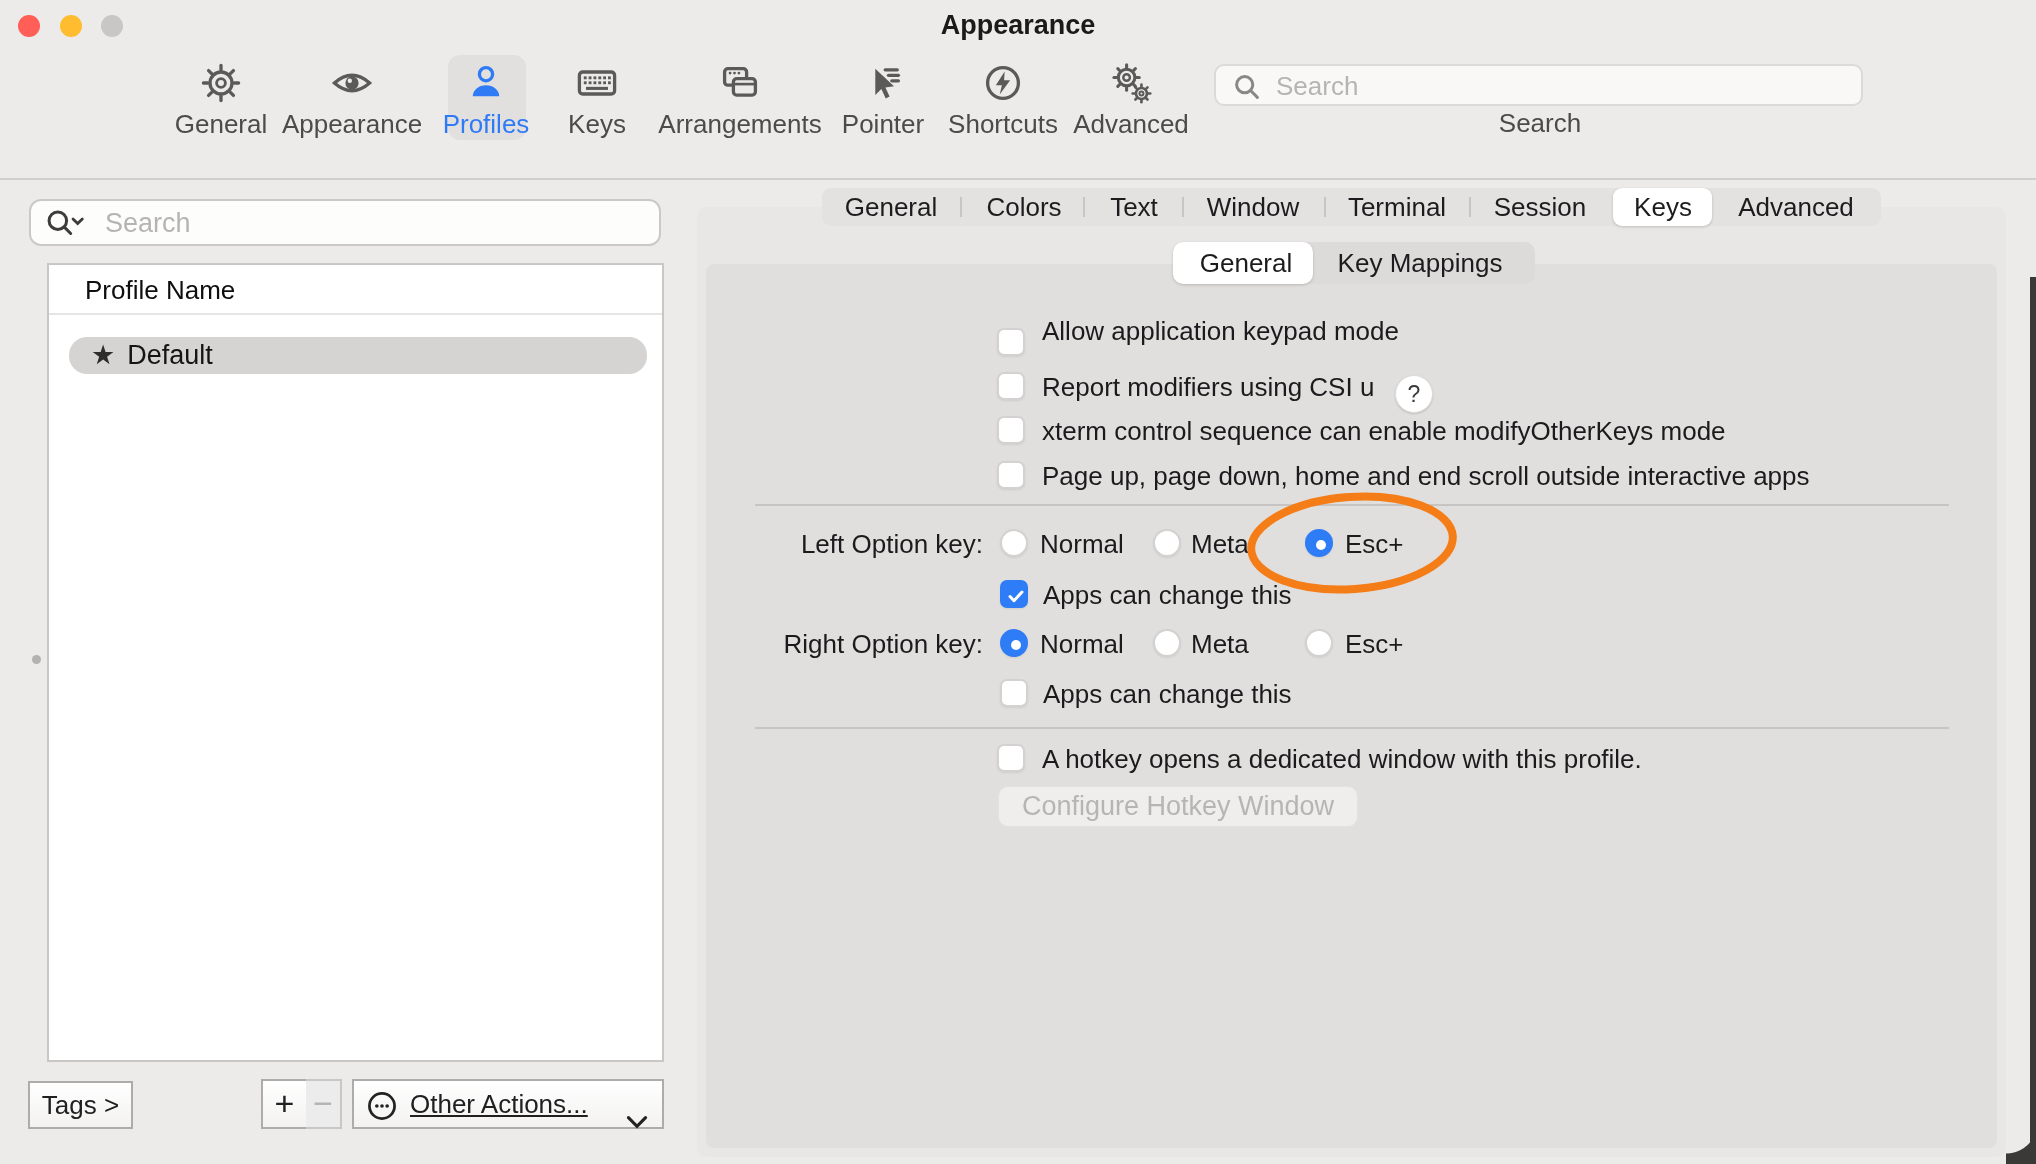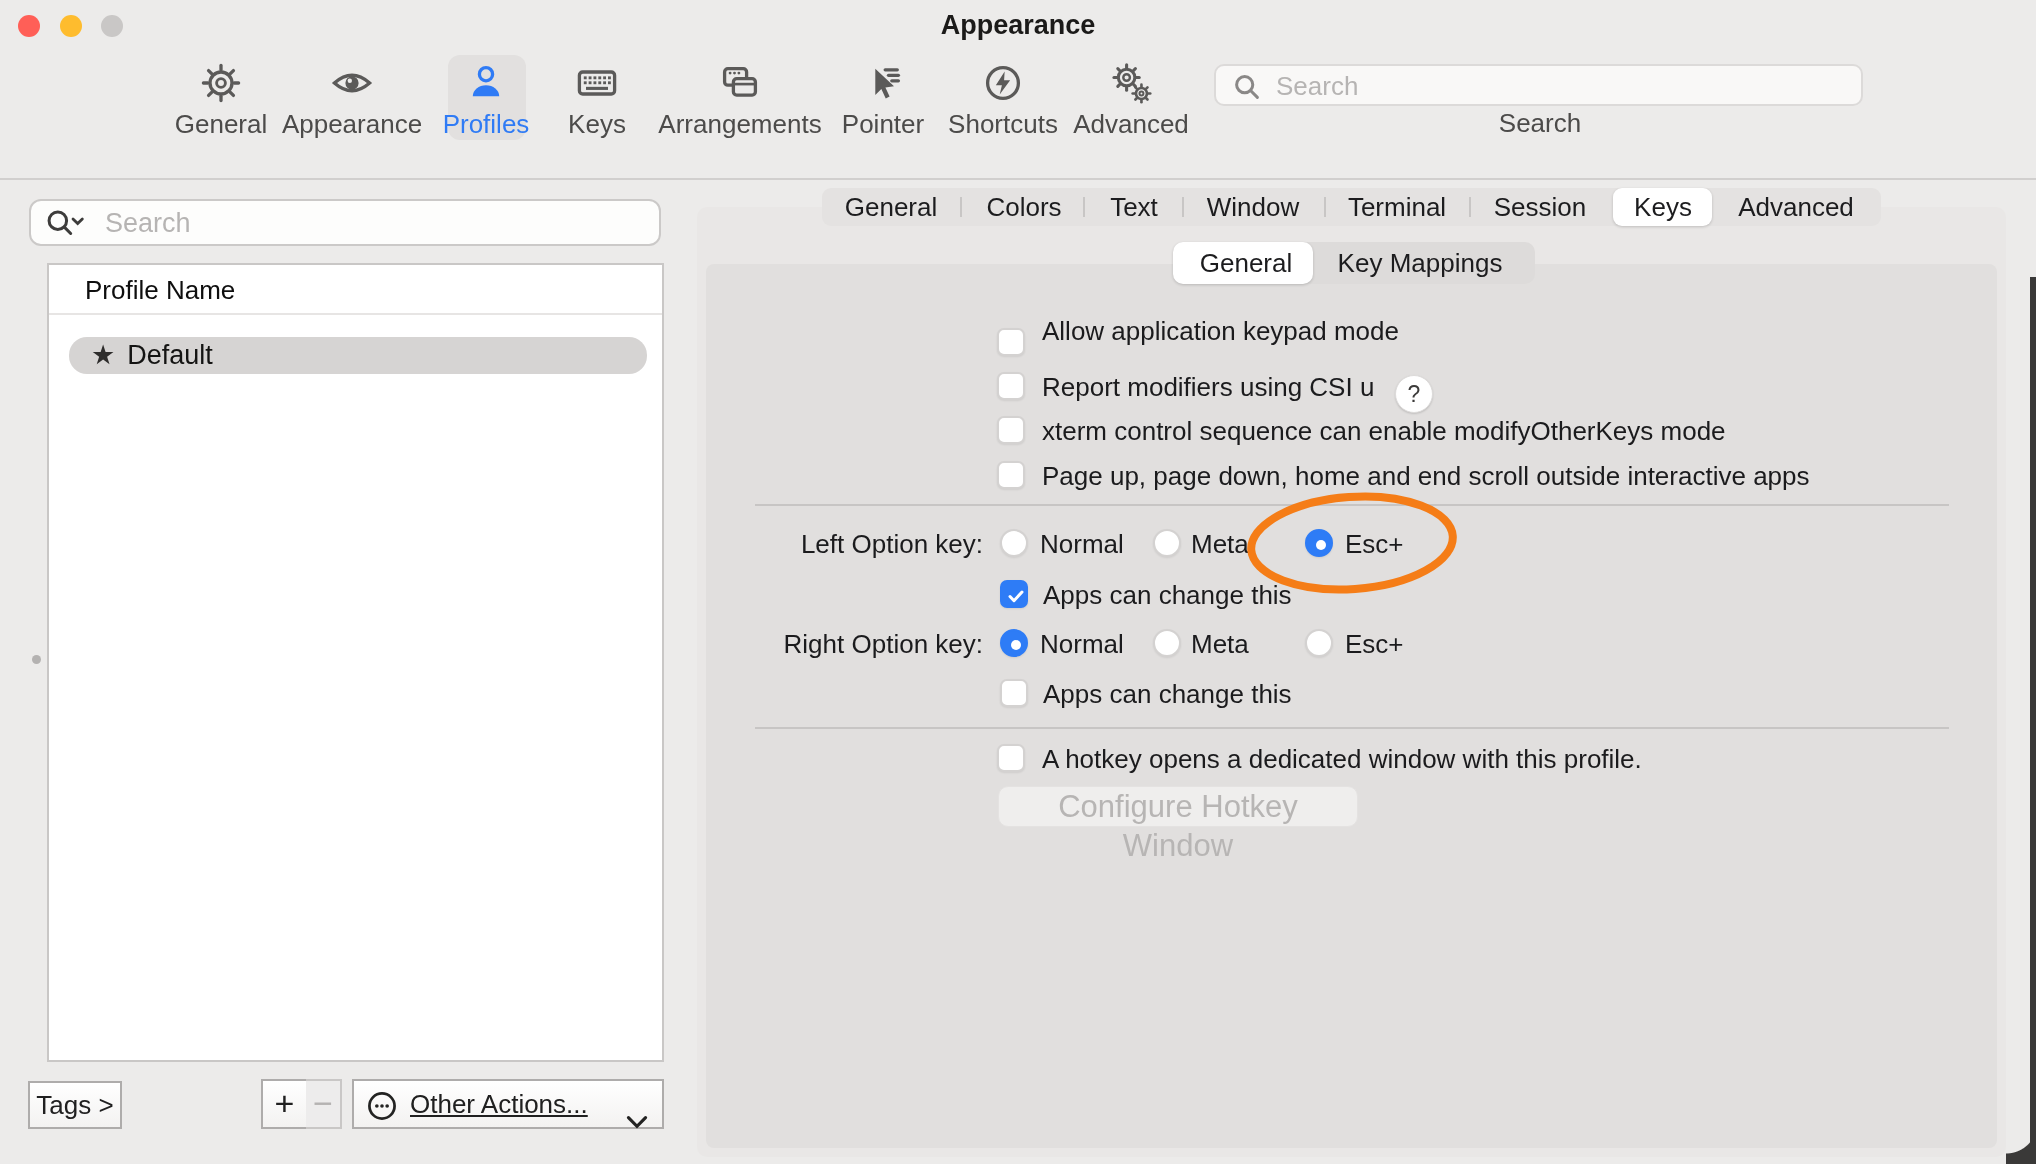--- a/index.html
+++ b/index.html
@@ -40,21 +40,21 @@
   .list-header{position:absolute;left:36px;top:10px;font-size:26px;color:#0e0e0e;}
   .list-header-line{position:absolute;left:0;top:48px;width:100%;height:1.5px;background:#e7e5e4;}
   .profile-row{position:absolute;left:20px;top:72px;width:578px;height:37px;border-radius:18px;
     background:#d6d4d3;font-size:27px;color:#141413;line-height:37px;}
   .profile-row .star{margin-left:22px;margin-right:12px;color:#2e2d2c;}
   .edge-dot{position:absolute;left:32px;top:655px;width:9px;height:9px;border-radius:50%;background:#b4b2b1;}
 
   
   .btn{position:absolute;box-sizing:border-box;background:linear-gradient(#ffffff,#f3f2f1);
     border:2px solid #aeacab;font-size:26px;color:#202020;text-align:center;}
-  .btn-tags{left:28px;top:1081px;width:94px;height:48px;line-height:44px;}
+  .btn-tags{left:28px;top:1081px;width:105px;height:48px;line-height:44px;}
   .btn-plus{left:261px;top:1079px;width:47px;height:50px;line-height:44px;font-size:34px;font-weight:400;}
   .btn-minus{left:306px;top:1079px;width:36px;height:50px;line-height:44px;font-size:34px;
     background:#edecec;border:2px solid #c9c7c6;border-left:none;color:#b5b3b2;}
   .btn-other{left:352px;top:1079px;width:312px;height:50px;line-height:46px;text-align:left;}
   .btn-other .oa-text{margin-left:56px;text-decoration:underline;}
   .btn-other .oa-chevron{position:absolute;right:14px;top:16px;}
 
   
   .panel-outer{position:absolute;left:697px;top:207px;width:1309px;height:950px;border-radius:10px;background:#e9e7e6;}
   .panel-inner{position:absolute;left:706px;top:264px;width:1291px;height:884px;border-radius:8px;background:#e1dfde;}
@@ -83,21 +83,21 @@
     border:2px solid #d4d2d1;box-sizing:border-box;box-shadow:0 1px 2px rgba(0,0,0,0.08);}
   .radio.selected{background:#2e7cf6;border-color:#2e7cf6;}
   .radio.selected::after{content:"";position:absolute;left:9px;top:9px;width:10px;height:10px;border-radius:50%;background:#ffffff;}
   .clabel{position:absolute;font-size:26px;color:#1b1b1d;line-height:30px;white-space:nowrap;}
   .flabel{position:absolute;font-size:26px;color:#1b1b1d;line-height:30px;text-align:right;white-space:nowrap;}
   .divider{position:absolute;height:2px;background:#c7c5c4;left:755px;width:1194px;}
   .help-btn{position:absolute;left:1395px;top:375px;width:38px;height:38px;border-radius:50%;background:#ffffff;
     border:1px solid #dddbda;box-shadow:0 1px 2px rgba(0,0,0,0.15);box-sizing:border-box;
     text-align:center;font-size:23px;line-height:36px;color:#3c3b3a;}
   .cfg-btn{position:absolute;left:998px;top:786px;width:360px;height:41px;border-radius:10px;background:#efeeed;
-    border:1px solid #e4e2e1;box-sizing:border-box;text-align:center;font-size:31px;line-height:39px;color:#b7b5b4;}
+    border:1px solid #e4e2e1;box-sizing:border-box;text-align:center;font-size:27px;line-height:39px;color:#b7b5b4;}
 
   .annotation{position:absolute;left:1238px;top:483px;pointer-events:none;}
 </style>
 </head>
 <body>
 
 <div id="window">
 
   <div class="tl red"></div>
   <div class="tl yellow"></div>

